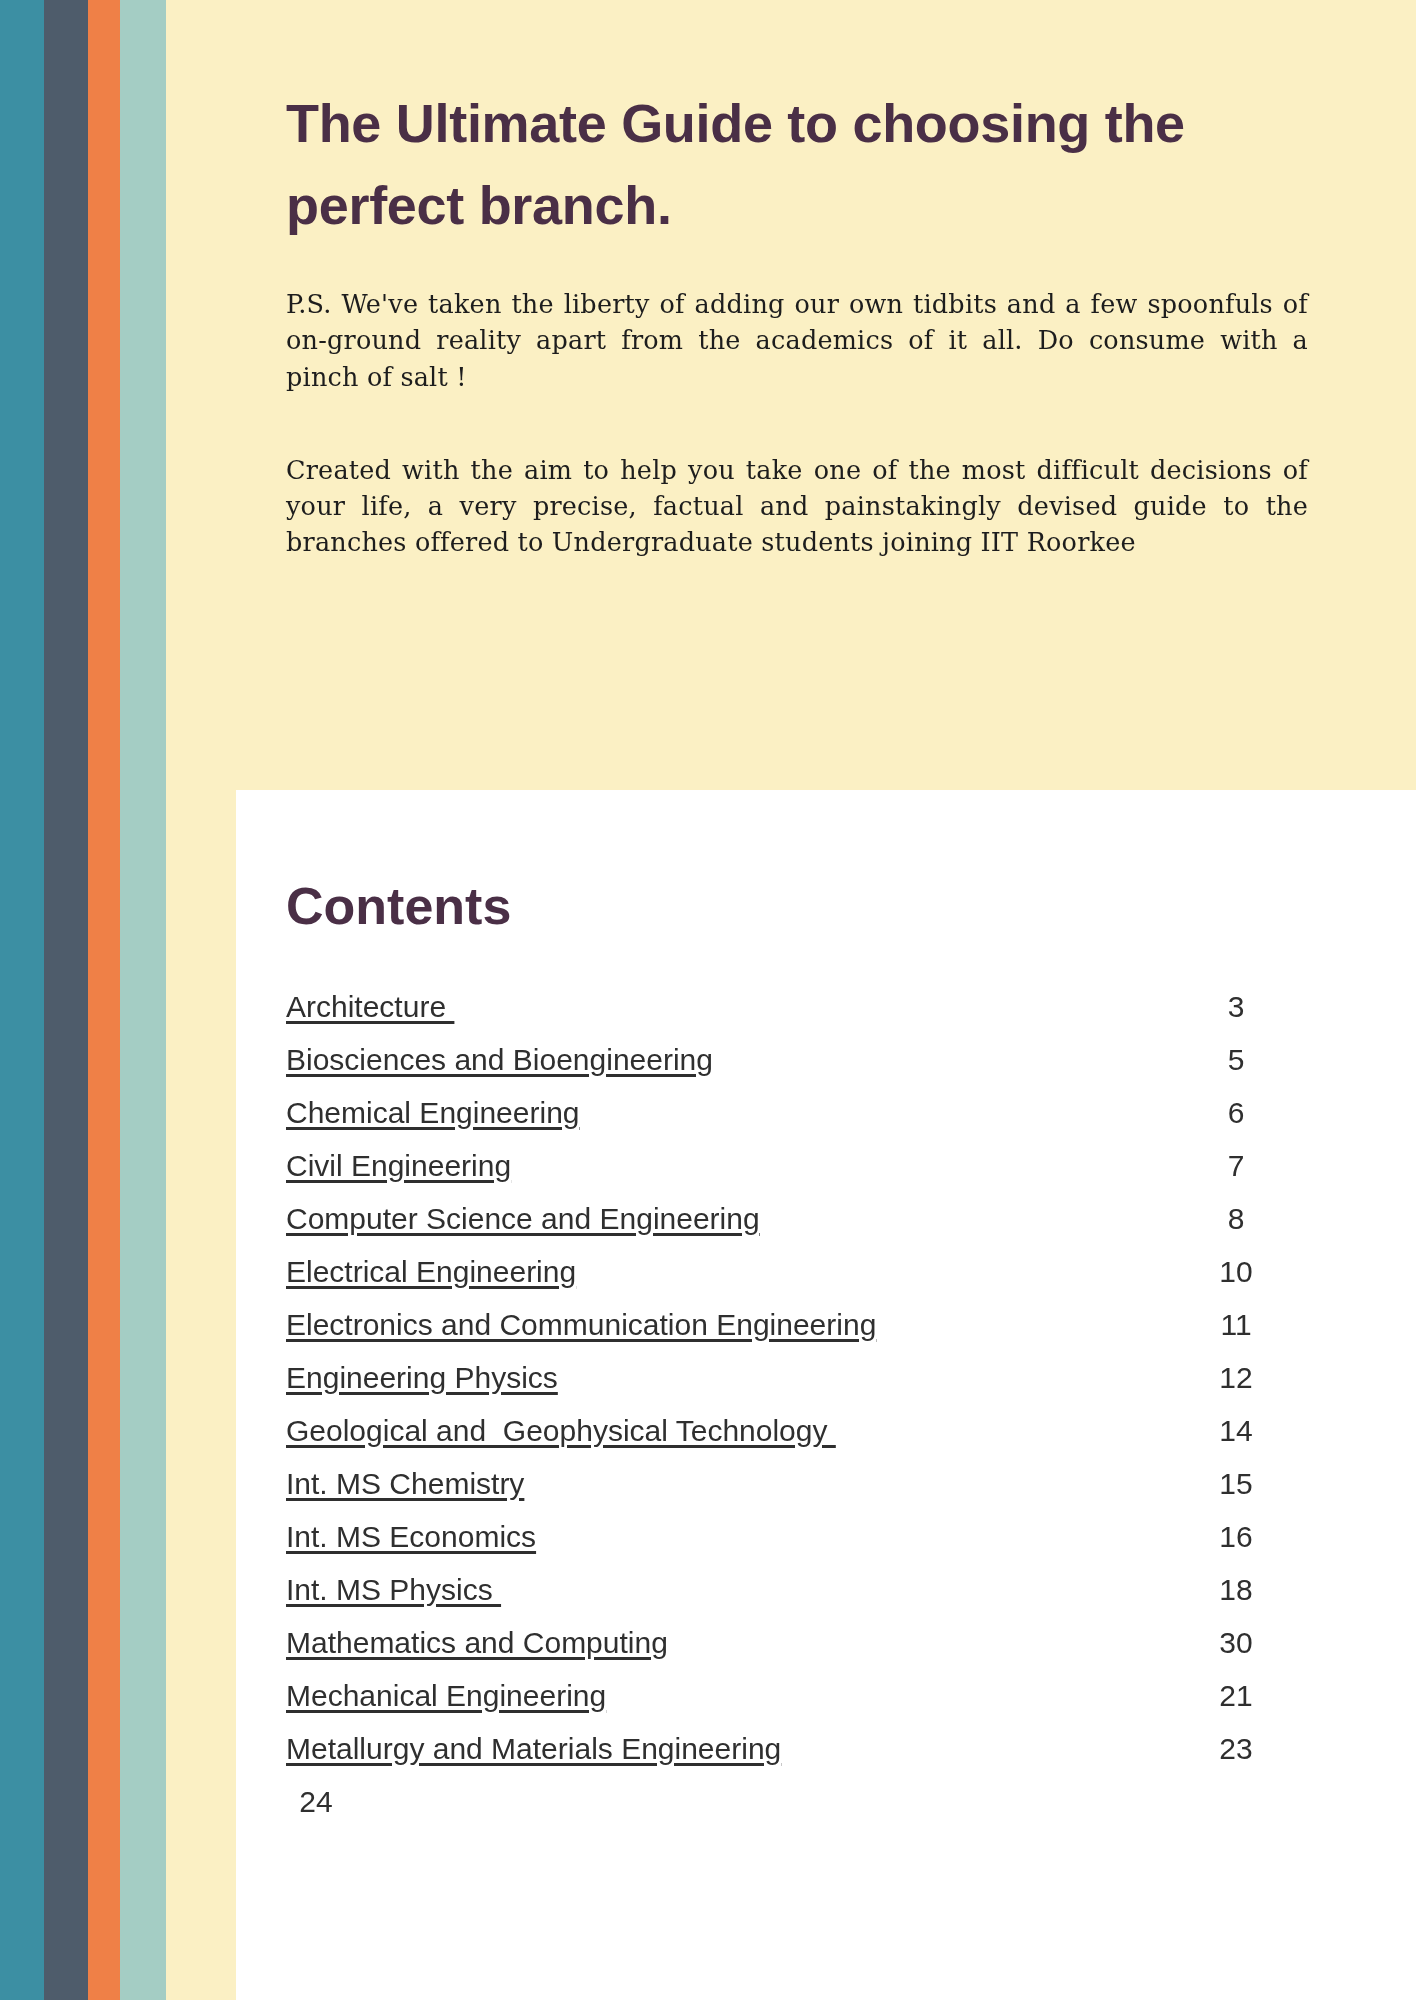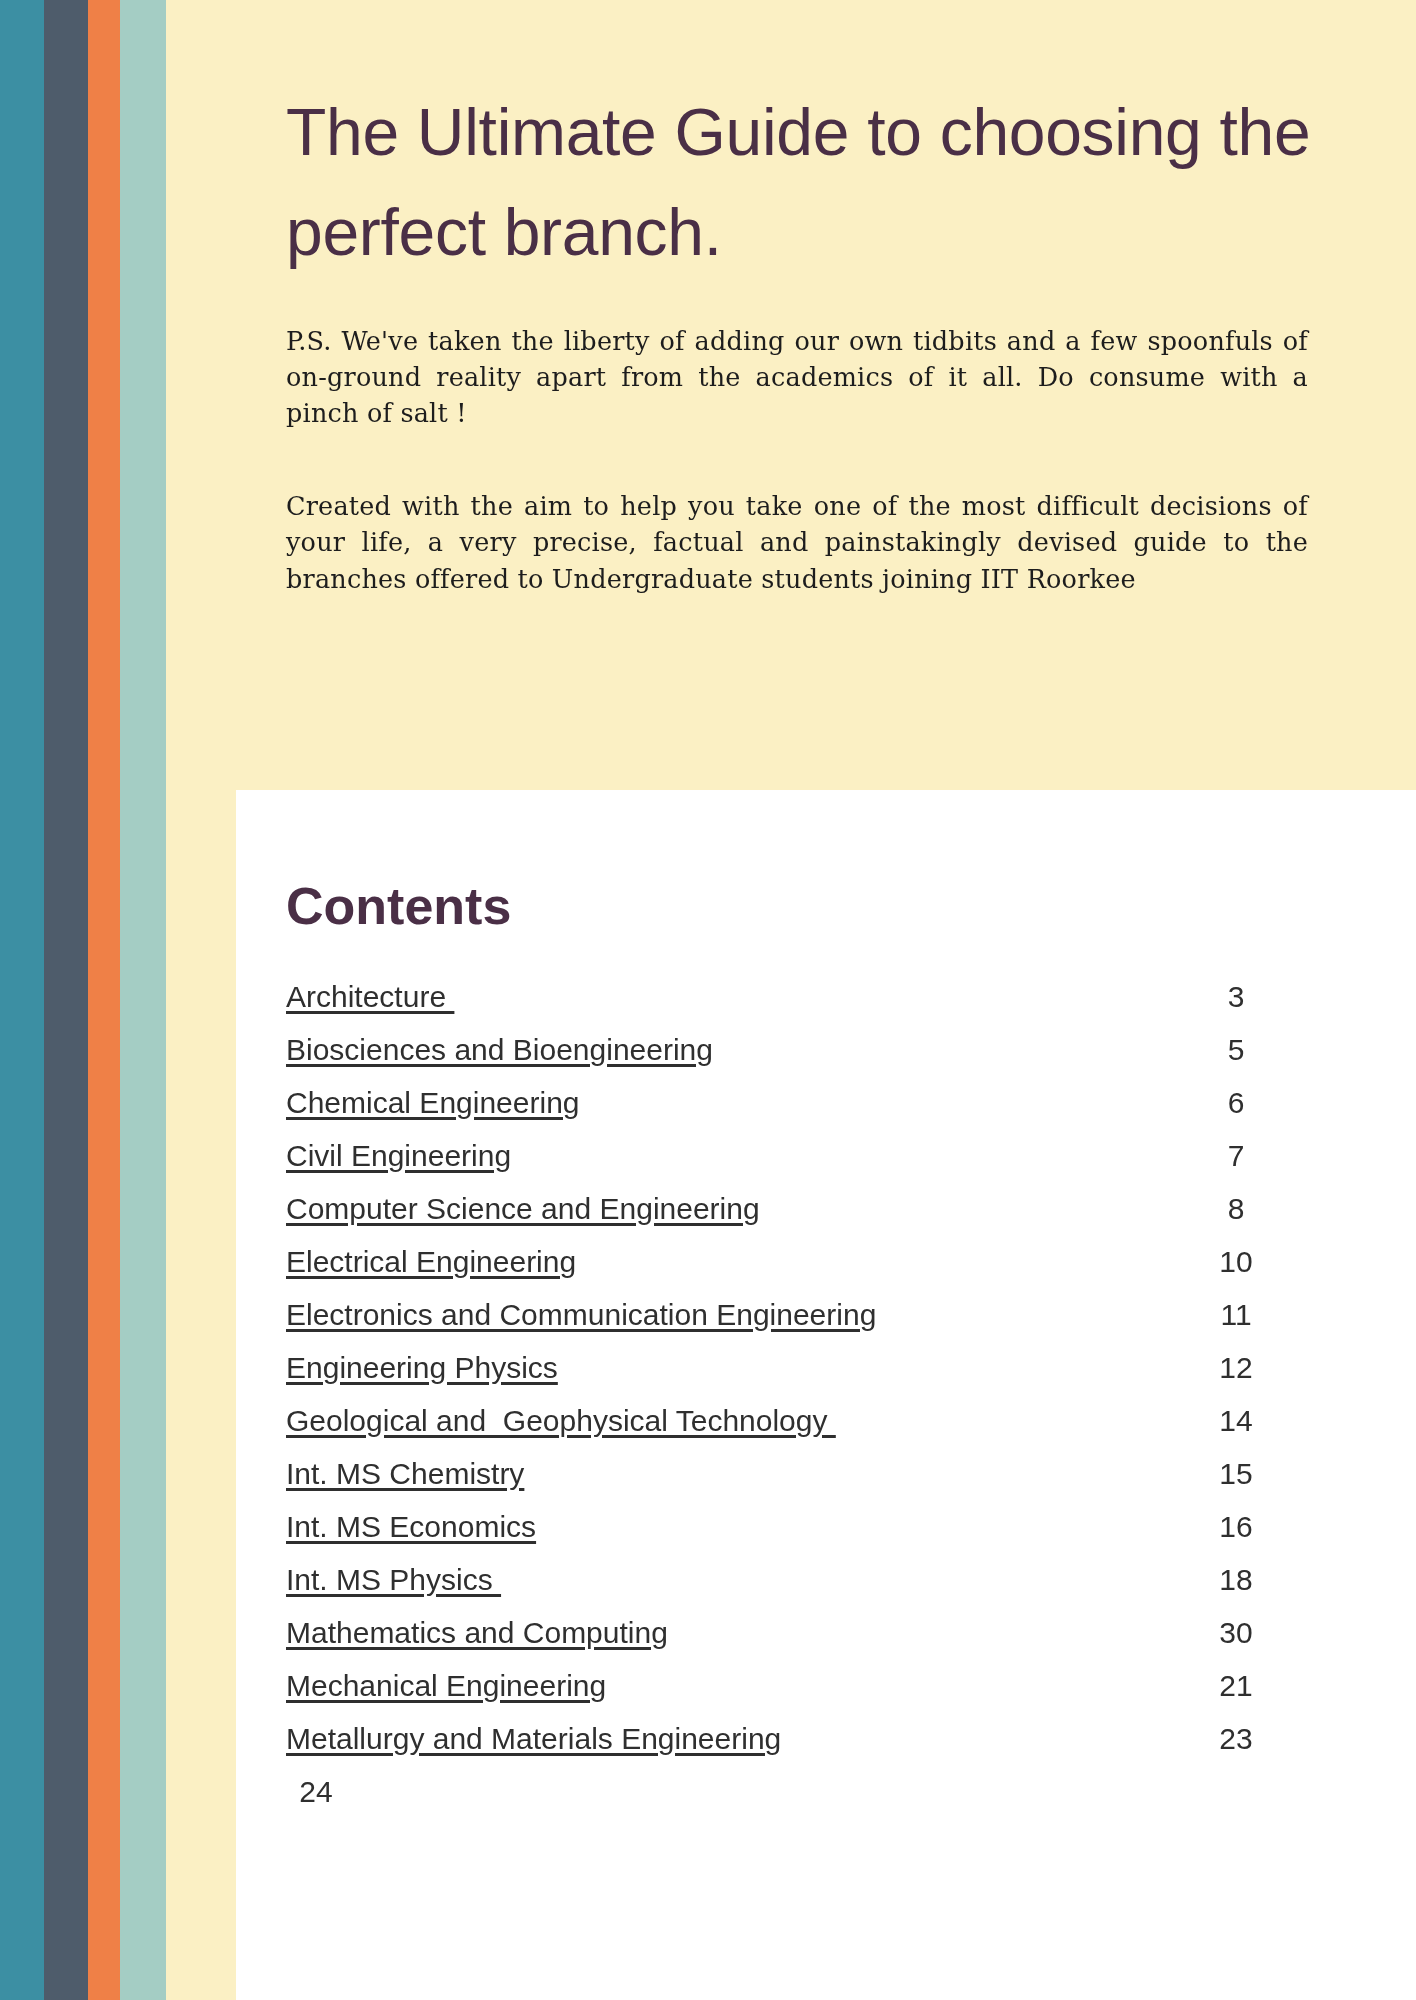--- a/index.html
+++ b/index.html
@@ -49,23 +49,23 @@
     position: absolute;
     left: 286px;
     top: 0;
     width: 1040px;
     z-index: 4;
   }
 
   .title {
     margin: 0;
     padding-top: 82px;
-    font-size: 66px;
+    font-size: 54px;
     line-height: 1.52;
-    font-weight: normal;
+    font-weight: bold;
     color: #4a2f46;
     letter-spacing: -0.3px;
     width: 1070px;
   }
 
   .para {
     margin: 0;
     font-family: "DejaVu Serif", serif;
     font-size: 25.5px;
     line-height: 1.42;
@@ -95,21 +95,21 @@
 
   .toc {
     margin: 0;
     padding: 0;
     list-style: none;
     margin-top: 44px;
     width: 1010px;
   }
   .toc-row {
     display: flex;
-    align-items: flex-start;
+    align-items: center;
     justify-content: space-between;
     height: 53px;
   }
   .toc-label {
     font-size: 30px;
     color: #2f2f2f;
     text-decoration: underline;
     text-underline-offset: 4px;
     white-space: pre;
   }

